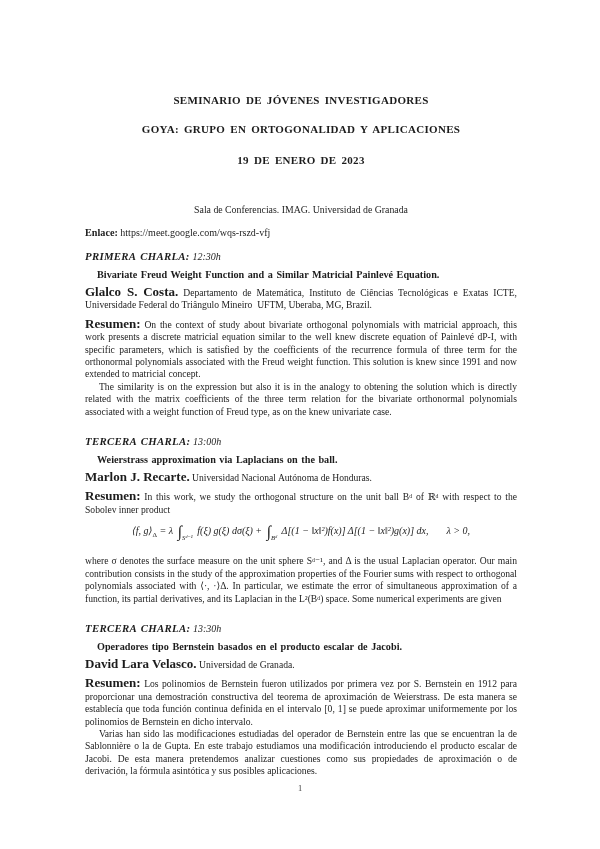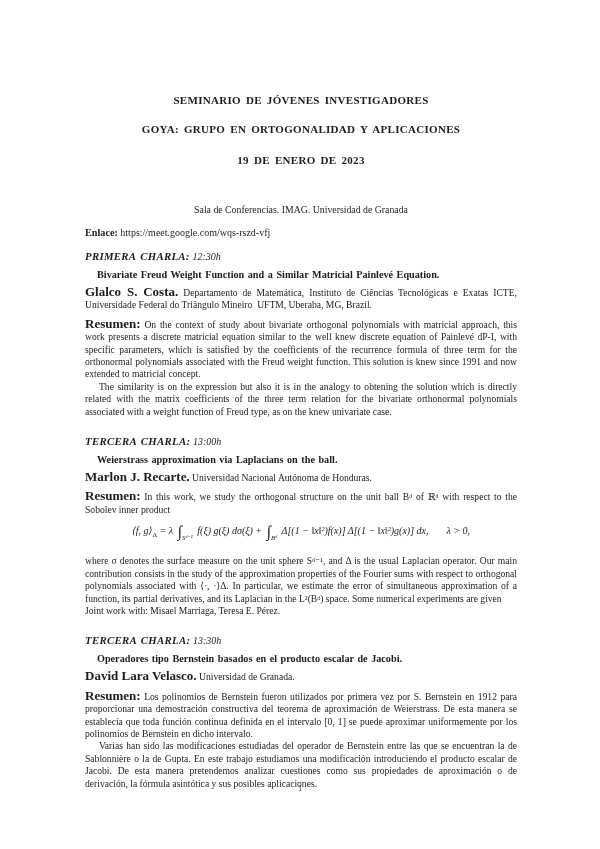--- a/index.html
+++ b/index.html
@@ -132,21 +132,20 @@
       <p class="charla"><b>TERCERA CHARLA:</b> <span class="time">13:00h</span></p>
       <p class="talk-title">Weierstrass approximation via Laplacians on the ball.</p>
       <p class="body-par speaker"><b>Marlon J. Recarte.</b> <span>Universidad Nacional Autónoma de Honduras.</span></p>
       <p class="body-par"><b>Resumen:</b> <span>In this work, we study the orthogonal structure on the unit ball Bᵈ of ℝᵈ with respect to the Sobolev inner product</span></p>
 
       <div class="formula">
         <span>⟨f, g⟩</span><sub class="fsub">Δ</sub><span> = λ </span><span class="int">∫</span><sub class="isub">Sᵈ⁻¹</sub><span> f(ξ) g(ξ) dσ(ξ) + </span><span class="int">∫</span><sub class="isub">Bᵈ</sub><span> Δ[(1 − ‖x‖²)f(x)] Δ[(1 − ‖x‖²)g(x)] dx,</span><span class="cond">λ &gt; 0,</span>
       </div>
 
       <p class="body-par">where σ denotes the surface measure on the unit sphere Sᵈ⁻¹, and Δ is the usual Laplacian operator. Our main contribution consists in the study of the approximation properties of the Fourier sums with respect to orthogonal polynomials associated with ⟨·, ·⟩Δ. In particular, we estimate the error of simultaneous approximation of a function, its partial derivatives, and its Laplacian in the L²(Bᵈ) space. Some numerical experiments are given</p>
-      <p class="body-par">Joint work with: Misael Marriaga, Teresa E. Pérez.</p>
     </section>
 
     <section class="talk">
       <p class="charla"><b>TERCERA CHARLA:</b> <span class="time">13:30h</span></p>
       <p class="talk-title">Operadores tipo Bernstein basados en el producto escalar de Jacobi.</p>
       <p class="body-par speaker"><b>David Lara Velasco.</b> <span>Universidad de Granada.</span></p>
       <p class="body-par"><b>Resumen:</b> <span>Los polinomios de Bernstein fueron utilizados por primera vez por S. Bernstein en 1912 para proporcionar una demostración constructiva del teorema de aproximación de Weierstrass. De esta manera se establecía que toda función continua definida en el intervalo [0, 1] se puede aproximar uniformemente por los polinomios de Bernstein en dicho intervalo.</span></p>
       <p class="body-par indent">Varias han sido las modificaciones estudiadas del operador de Bernstein entre las que se encuentran la de Sablonnière o la de Gupta. En este trabajo estudiamos una modificación introduciendo el producto escalar de Jacobi. De esta manera pretendemos analizar cuestiones como sus propiedades de aproximación o de derivación, la fórmula asintótica y sus posibles aplicaciones.</p>
     </section>
 

